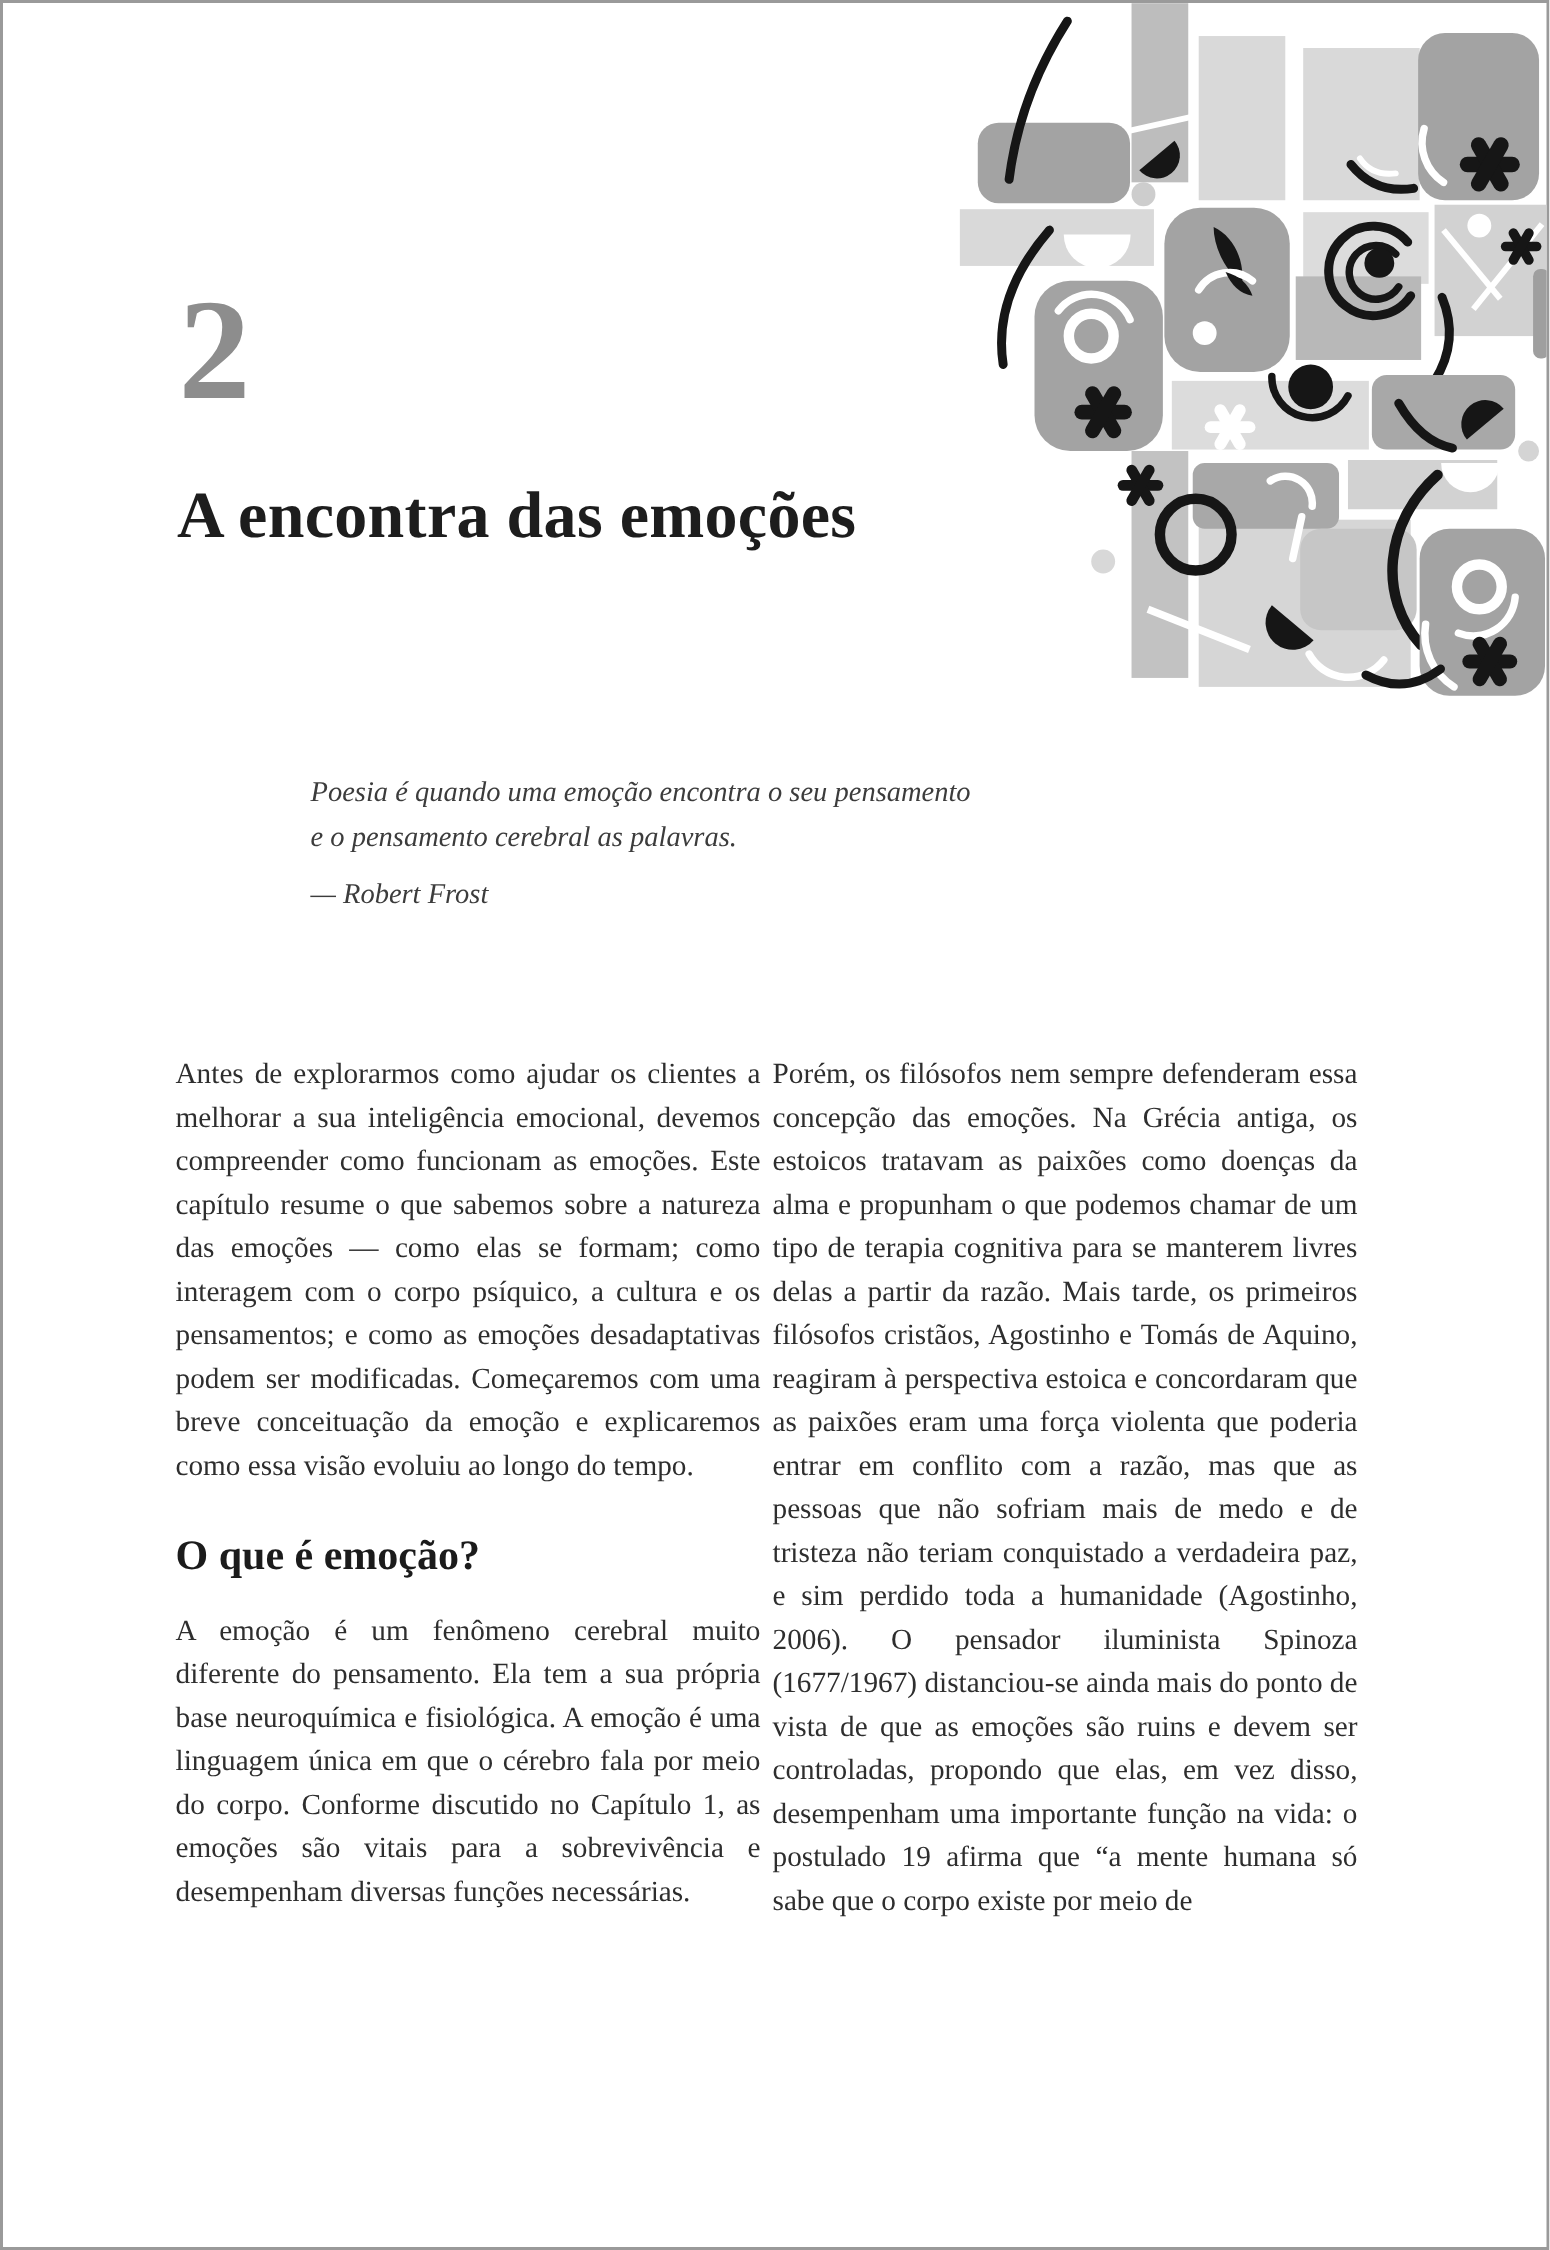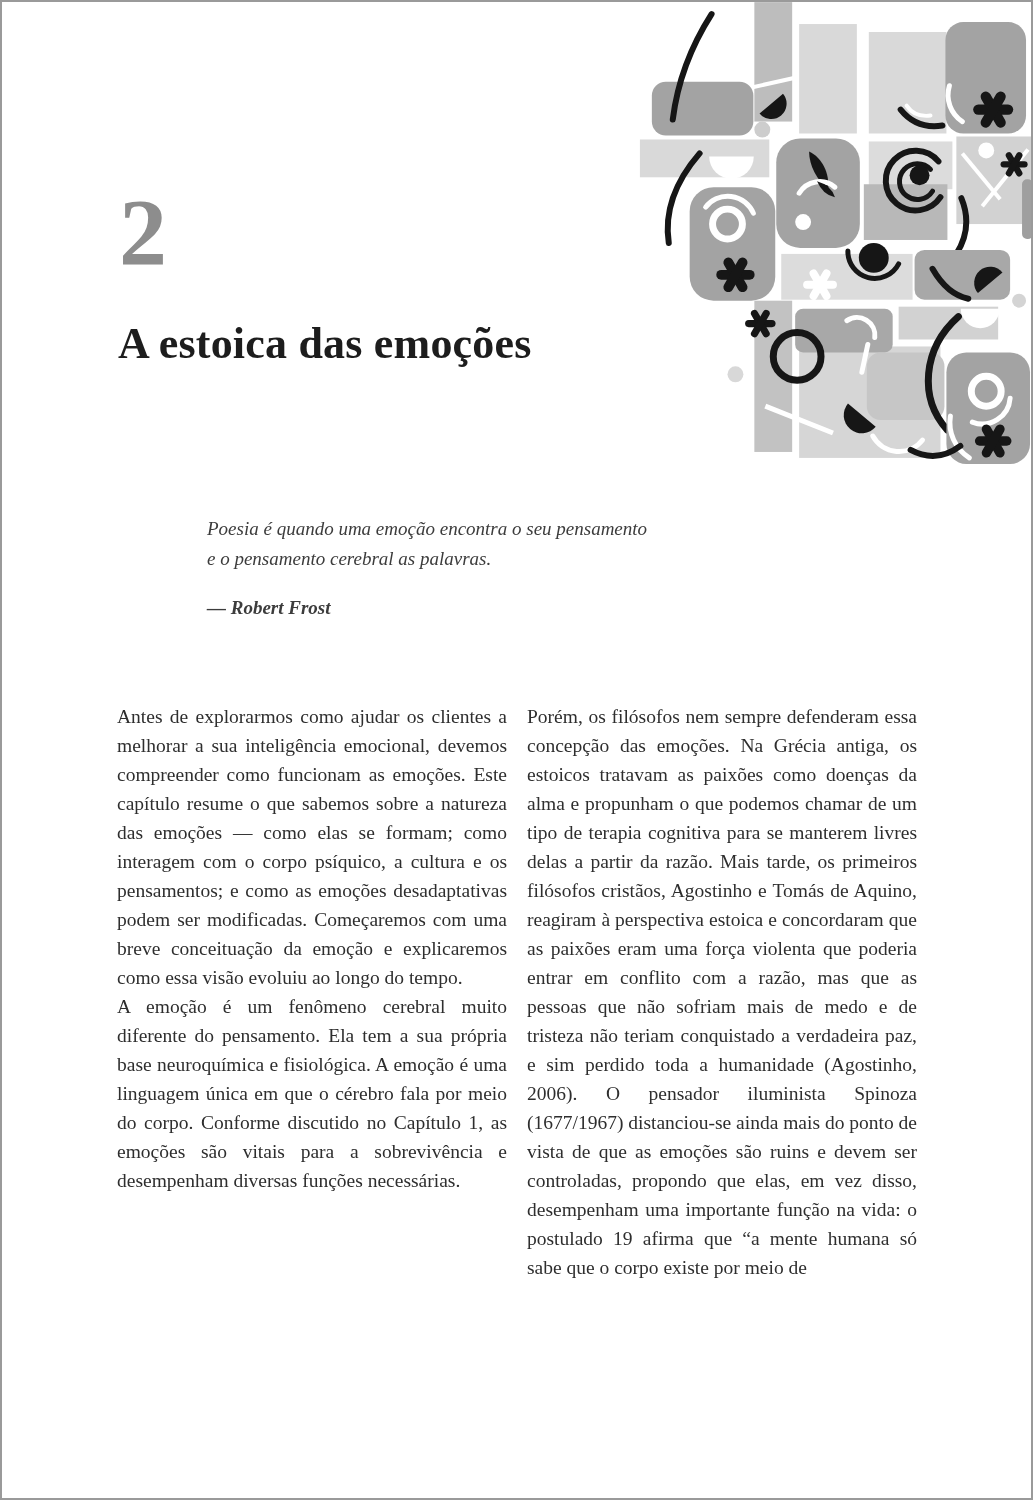--- a/index.html
+++ b/index.html
@@ -47,30 +47,30 @@
     top: 512px;
     width: 480px;
     font-style: italic;
     font-size: 19px;
     line-height: 30px;
     color: #3c3c3c;
   }
   .epigraph-line { display: block; }
   .epigraph-attribution {
     display: block;
-    margin-top: 19px;
-    font-weight: 700;
+    margin-top: 8px;
+    font-weight: 400;
   }
   .content {
     position: absolute;
     left: 115px;
     top: 700px;
     width: 800px;
     display: flex;
-    gap: 20px;
+    gap: 8px;
   }
   .column {
     width: 390px;
     text-align: justify;
     font-size: 19.5px;
     line-height: 29px;
     color: #2e2e2e;
     hyphens: auto;
     -webkit-hyphens: auto;
   }
@@ -165,31 +165,32 @@
     <rect x="326" y="352" width="84" height="112" rx="20" fill="#a3a3a3"></rect>
     <circle cx="366" cy="391" r="15" fill="none" stroke="#ffffff" stroke-width="7"></circle>
     <path d="M 390,398 A 28,28 0 0 1 352,422" fill="none" stroke="#ffffff" stroke-width="5" stroke-linecap="round"></path>
     <path d="M 330,416 A 42,42 0 0 0 349,458" fill="none" stroke="#ffffff" stroke-width="5" stroke-linecap="round"></path>
     <use href="#ast" transform="translate(373,441) scale(1.05)" stroke="#161616" stroke-width="9"></use>
     <path d="M 290,450 Q 316,464 340,446" fill="none" stroke="#161616" stroke-width="6" stroke-linecap="round"></path>
   </svg>
 
   <div class="chapter-number">2</div>
 
-  <h1 class="chapter-title">A estoica das emoções</h1>
+  <h1 class="chapter-title">A encontra das emoções</h1>
 
   <div class="epigraph">
     <span class="epigraph-line">Poesia é quando uma emoção encontra o seu pensamento</span>
     <span class="epigraph-line">e o pensamento cerebral as palavras.</span>
     <span class="epigraph-attribution">— Robert Frost</span>
   </div>
 
   <div class="content">
     <div class="column">
       <p>Antes de explorarmos como ajudar os clientes a melhorar a sua inteligência emocional, devemos compreender como funcionam as emoções. Este capítulo resume o que sabemos sobre a natureza das emoções — como elas se formam; como interagem com o corpo psíquico, a cultura e os pensamentos; e como as emoções desadaptativas podem ser modificadas. Começaremos com uma breve conceituação da emoção e explicaremos como essa visão evoluiu ao longo do tempo.</p>
+      <h2 class="section-heading">O que é emoção?</h2>
       <p>A emoção é um fenômeno cerebral muito diferente do pensamento. Ela tem a sua própria base neuroquímica e fisiológica. A emoção é uma linguagem única em que o cérebro fala por meio do corpo. Conforme discutido no Capítulo 1, as emoções são vitais para a sobrevivência e desempenham diversas funções necessárias.</p>
     </div>
     <div class="column">
       <p>Porém, os filósofos nem sempre defenderam essa concepção das emoções. Na Grécia antiga, os estoicos tratavam as paixões como doenças da alma e propunham o que podemos chamar de um tipo de terapia cognitiva para se manterem livres delas a partir da razão. Mais tarde, os primeiros filósofos cristãos, Agostinho e Tomás de Aquino, reagiram à perspectiva estoica e concordaram que as paixões eram uma força violenta que poderia entrar em conflito com a razão, mas que as pessoas que não sofriam mais de medo e de tristeza não teriam conquistado a verdadeira paz, e sim perdido toda a humanidade (Agostinho, 2006). O pensador iluminista Spinoza (1677/1967) distanciou-se ainda mais do ponto de vista de que as emoções são ruins e devem ser controladas, propondo que elas, em vez disso, desempenham uma importante função na vida: o postulado 19 afirma que “a mente humana só sabe que o corpo existe por meio de</p>
     </div>
   </div>
 
 </div>
 
 </body></html>

